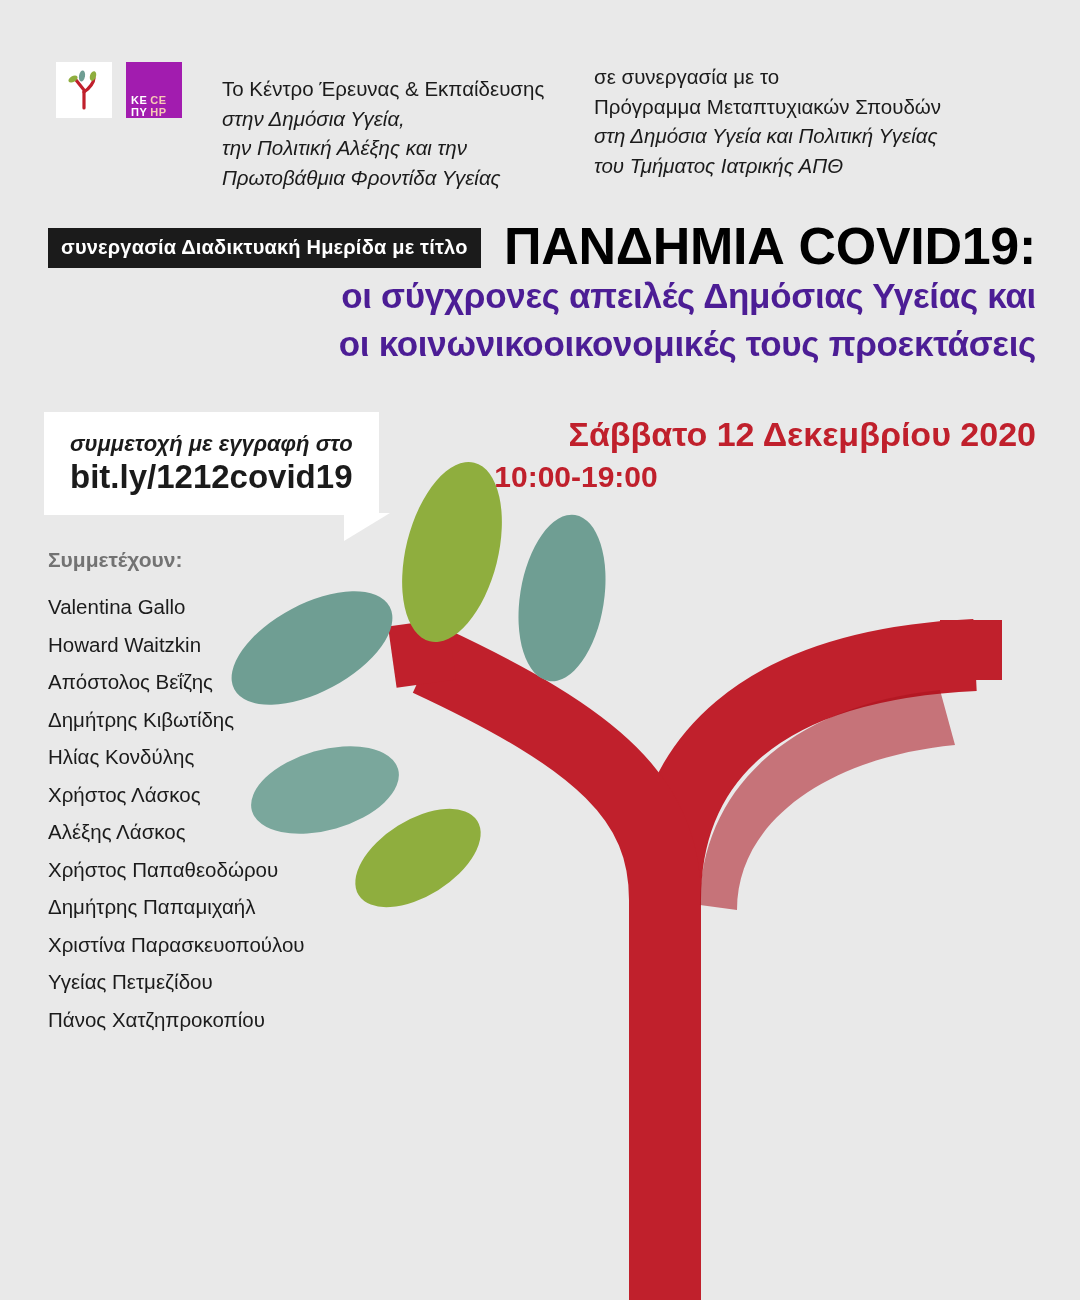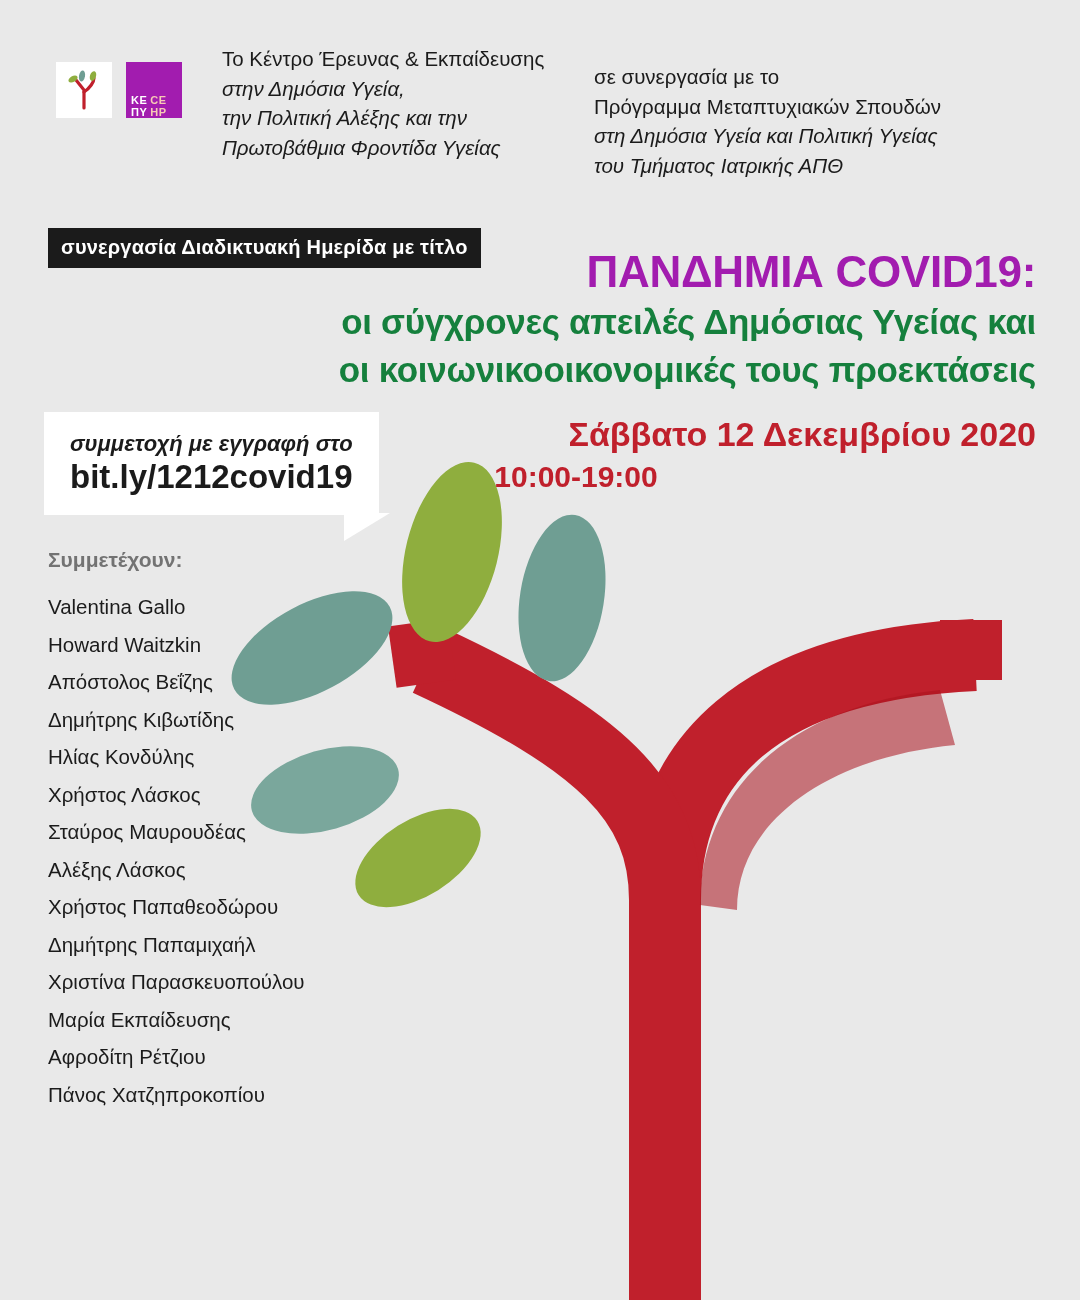--- a/index.html
+++ b/index.html
@@ -75,21 +75,21 @@
 
   
   .head-col {
     position: absolute;
     z-index: 3;
     font-family: "Liberation Sans", sans-serif;
     font-size: 20.5px;
     line-height: 29.5px;
     color: #1b1b1b;
   }
-  #head-col-1 { left: 222px; top: 44px; width: 370px; }
+  #head-col-1 { left: 222px; top: 74px; width: 370px; }
   #head-col-2 { left: 594px; top: 62px; width: 420px; }
   .head-col .ln { display: block; white-space: nowrap; }
   .head-col .ital { font-style: italic; }
 
   
   #title-zone {
     position: absolute;
     left: 0;
     top: 228px;
     width: 1080px;
@@ -114,27 +114,26 @@
     width: 1000px;
     text-align: right;
   }
   .t-line {
     display: block;
     white-space: nowrap;
     font-weight: bold;
     letter-spacing: -0.3px;
   }
   #t1 {
-    color: #a21caf;
-    font-size: 44px;
+    color: #000000;
+    font-size: 52px;
     line-height: 52px;
-    margin-top: 26px;
   }
   #t2, #t3 {
-    color: #15803d;
+    color: #4c1d95;
     font-size: 35px;
     line-height: 48px;
   }
 
   
   #date-block {
     position: absolute;
     right: 44px;
     top: 412px;
     width: 700px;
@@ -322,24 +321,22 @@
 
   <div id="participants">
     <span id="part-heading">Συμμετέχουν:</span>
     <ul id="part-list">
       <li>Valentina Gallo</li>
       <li>Howard Waitzkin</li>
       <li>Απόστολος Βεΐζης</li>
       <li>Δημήτρης Κιβωτίδης</li>
       <li>Ηλίας Κονδύλης</li>
       <li>Χρήστος Λάσκος</li>
-      <li>Σταύρος Μαυρουδέας</li>
       <li>Αλέξης Λάσκος</li>
       <li>Χρήστος Παπαθεοδώρου</li>
       <li>Δημήτρης Παπαμιχαήλ</li>
       <li>Χριστίνα Παρασκευοπούλου</li>
-      <li>Μαρία Εκπαίδευσης</li>
-      <li>Αφροδίτη Ρέτζιου</li>
+      <li>Υγείας Πετμεζίδου</li>
       <li>Πάνος Χατζηπροκοπίου</li>
     </ul>
   </div>
 
 </div>
 
 </body></html>

